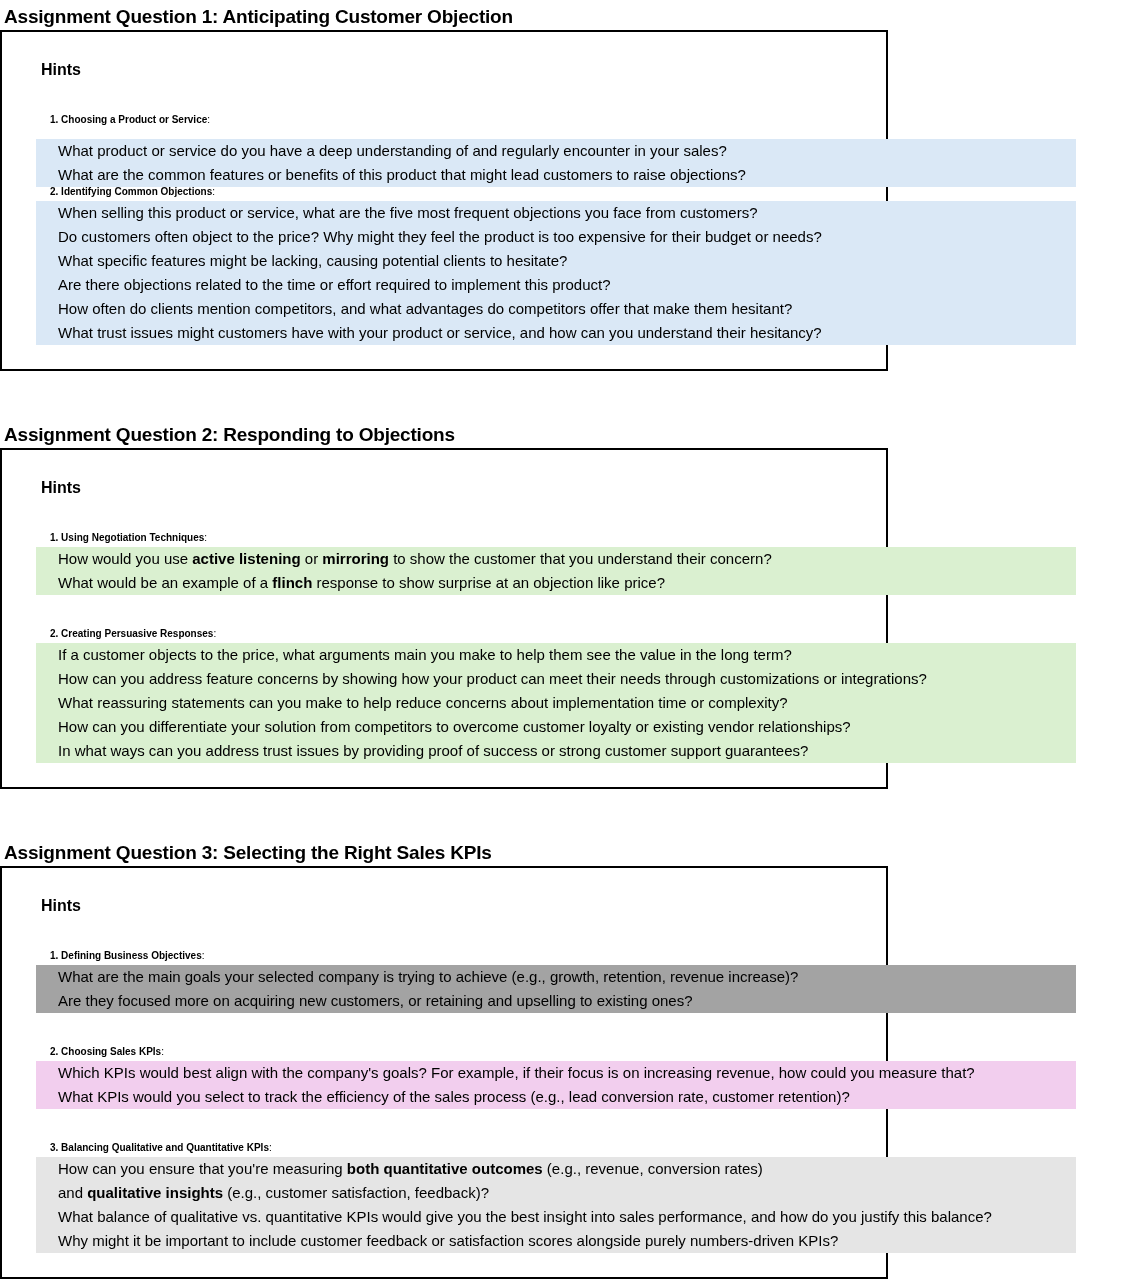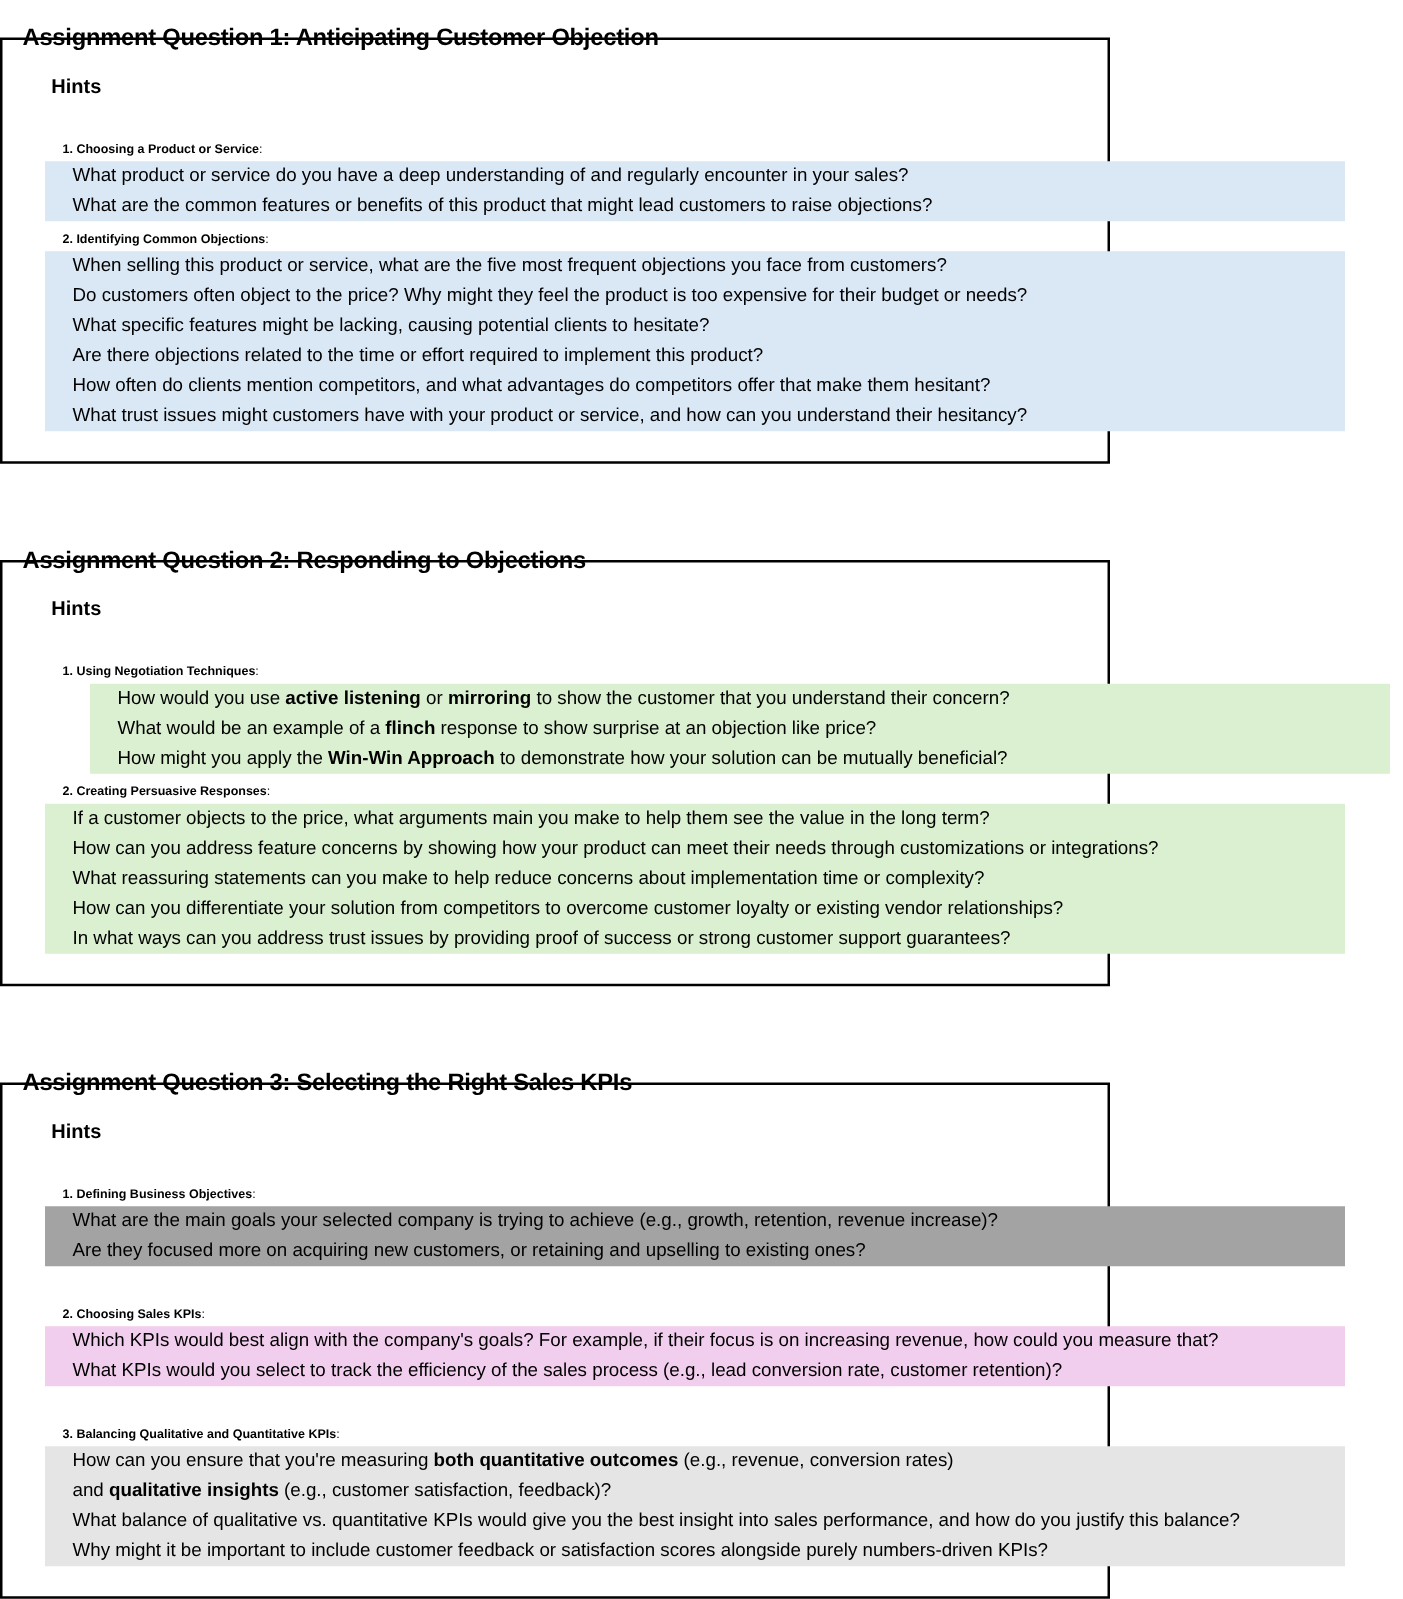--- a/index.html
+++ b/index.html
@@ -1,21 +1,21 @@
 <!DOCTYPE html>
 <html><head>
 <meta charset="utf-8">
 <style>
   html, body { margin: 0; padding: 0; background: #ffffff; }
   body {
     width: 1122px; height: 1279px; position: relative; overflow: hidden;
     font-family: "Liberation Sans", sans-serif; color: #000;
   }
   .q-title {
-    position: absolute; left: 4px; margin: 14px;
+    position: absolute; left: 4px; margin: 0;
     font-size: 19px; font-weight: bold; line-height: 24px; letter-spacing: -0.2px;
   }
   .q-box {
     position: absolute; left: 0; width: 888px;
     border: 2px solid #000; box-sizing: border-box;
   }
   .hints {
     position: absolute; left: 39px; top: 26px;
     font-size: 16px; font-weight: bold; line-height: 24px;
   }
@@ -32,43 +32,42 @@
   }
   .line b { font-weight: bold; }
 </style>
 </head>
 <body>
 
 <h1 class="q-title" style="top:5px">Assignment Question 1: Anticipating Customer Objection</h1>
 <div class="q-box" style="top:30px;height:341px">
   <div class="hints">Hints</div>
   <div class="sec-head" style="top:76px"><b>1. Choosing a Product or Service</b><span>:</span></div>
-  <div class="band" style="top: 97px; background: rgb(218, 232, 246);">
+  <div class="band" style="top: 107px; background: rgb(218, 232, 246);">
       <div class="line"><span>What product or service do you have a deep understanding of and regularly encounter in your sales?</span></div>
       <div class="line"><span>What are the common features or benefits of this product that might lead customers to raise objections?</span></div>
     </div>
   <div class="sec-head" style="top:148px"><b>2. Identifying Common Objections</b><span>:</span></div>
   <div class="band" style="top: 169px; background: rgb(218, 232, 246);">
       <div class="line"><span>When selling this product or service, what are the five most frequent objections you face from customers?</span></div>
       <div class="line"><span>Do customers often object to the price? Why might they feel the product is too expensive for their budget or needs?</span></div>
       <div class="line"><span>What specific features might be lacking, causing potential clients to hesitate?</span></div>
       <div class="line"><span>Are there objections related to the time or effort required to implement this product?</span></div>
       <div class="line"><span>How often do clients mention competitors, and what advantages do competitors offer that make them hesitant?</span></div>
       <div class="line"><span>What trust issues might customers have with your product or service, and how can you understand their hesitancy?</span></div>
     </div>
 </div>
 
 <h1 class="q-title" style="top:423px">Assignment Question 2: Responding to Objections</h1>
 <div class="q-box" style="top:448px;height:341px">
   <div class="hints">Hints</div>
   <div class="sec-head" style="top:76px"><b>1. Using Negotiation Techniques</b><span>:</span></div>
-  <div class="band" style="top: 97px; background: rgb(218, 240, 208); margin-left: 36px;">
+  <div class="band" style="top: 97px; background: rgb(218, 240, 208);">
       <div class="line"><span>How would you use </span><b>active listening</b><span> or </span><b>mirroring</b><span> to show the customer that you understand their concern?</span></div>
       <div class="line"><span>What would be an example of a </span><b>flinch</b><span> response to show surprise at an objection like price?</span></div>
-      <div class="line"><span>How might you apply the </span><b>Win-Win Approach</b><span> to demonstrate how your solution can be mutually beneficial?</span></div>
     </div>
   <div class="sec-head" style="top:172px"><b>2. Creating Persuasive Responses</b><span>:</span></div>
   <div class="band" style="top: 193px; background: rgb(218, 240, 208);">
       <div class="line"><span>If a customer objects to the price, what arguments main you make to help them see the value in the long term?</span></div>
       <div class="line"><span>How can you address feature concerns by showing how your product can meet their needs through customizations or integrations?</span></div>
       <div class="line"><span>What reassuring statements can you make to help reduce concerns about implementation time or complexity?</span></div>
       <div class="line"><span>How can you differentiate your solution from competitors to overcome customer loyalty or existing vendor relationships?</span></div>
       <div class="line"><span>In what ways can you address trust issues by providing proof of success or strong customer support guarantees?</span></div>
     </div>
 </div>

